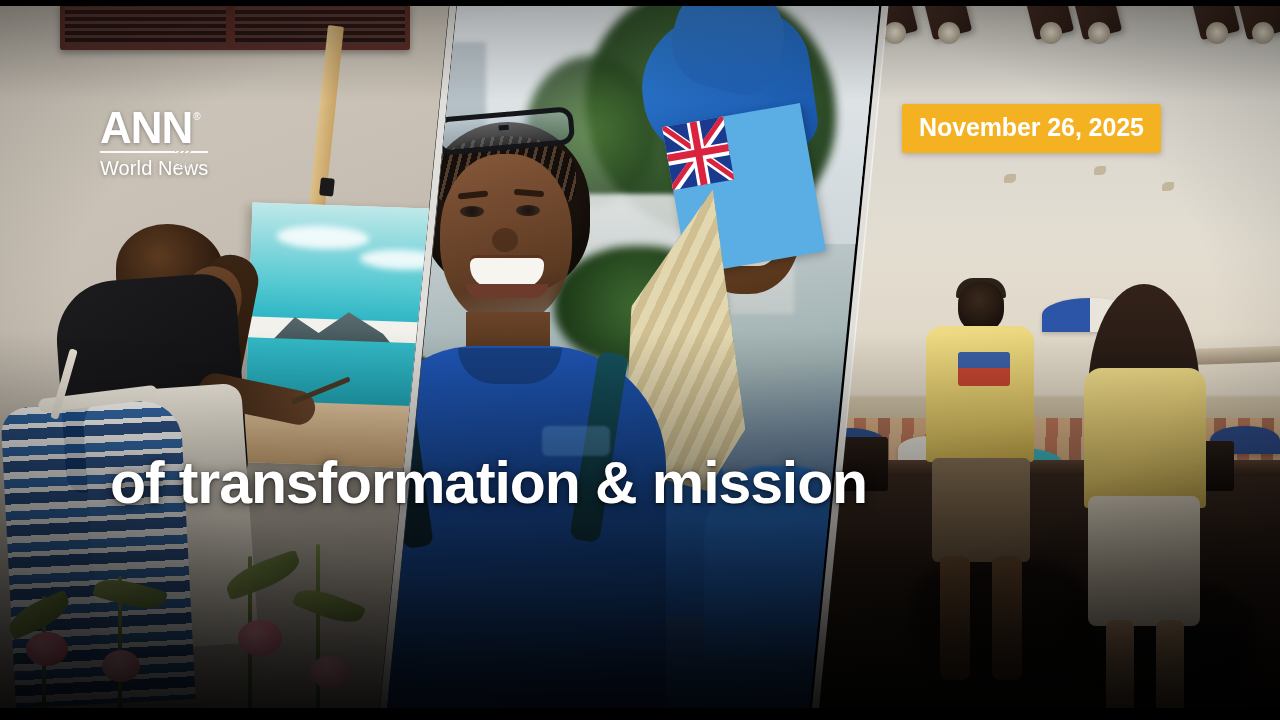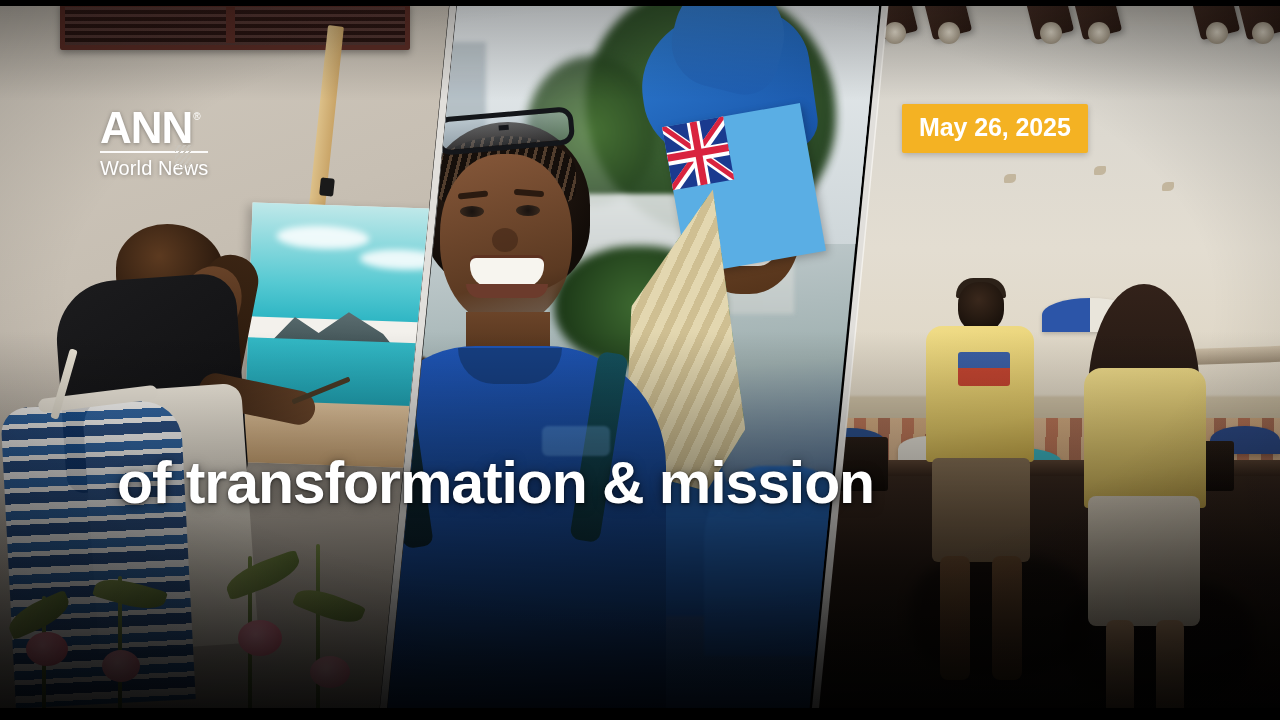--- a/index.html
+++ b/index.html
@@ -301,21 +301,21 @@
     font-size:25px; font-weight:bold; color:#fff; letter-spacing:-.1px;
     box-shadow:0 2px 6px rgba(0,0,0,.22);
   }
 
   .headline{
     position:absolute; left:110px; top:452px; z-index:30; width:1000px;
     color:#fff; font-size:59px; font-weight:bold; line-height:1.08;
     letter-spacing:-1.1px;
     text-shadow:0 2px 12px rgba(0,0,0,.55), 0 1px 3px rgba(0,0,0,.6);
   }
-  .headline .l2{ display:block;margin-left:7px; }
+  .headline .l2{ display:block; }
 </style>
 </head>
 <body>
 
 <div id="stage">
 
   <div class="collage">
 
     <div class="panel left">
       <div class="photo">
@@ -494,21 +494,21 @@
 
   <div class="logo">
     <div class="wm">
       <div class="letters"><span>ANN</span><span class="nstripe"></span></div>
       <div class="reg">®</div>
     </div>
     <div class="rule"></div>
     <div class="sub">World News</div>
   </div>
 
-  <div class="datebadge" style="background:#F4B223">May 26, 2025</div>
+  <div class="datebadge" style="background:#F4B223">November 26, 2025</div>
 
   <div class="headline">
     <span class="l2">of transformation &amp; mission</span>
   </div>
 
   <div class="bar top"></div>
   <div class="bar bottom"></div>
 </div>
 
 </body></html>

